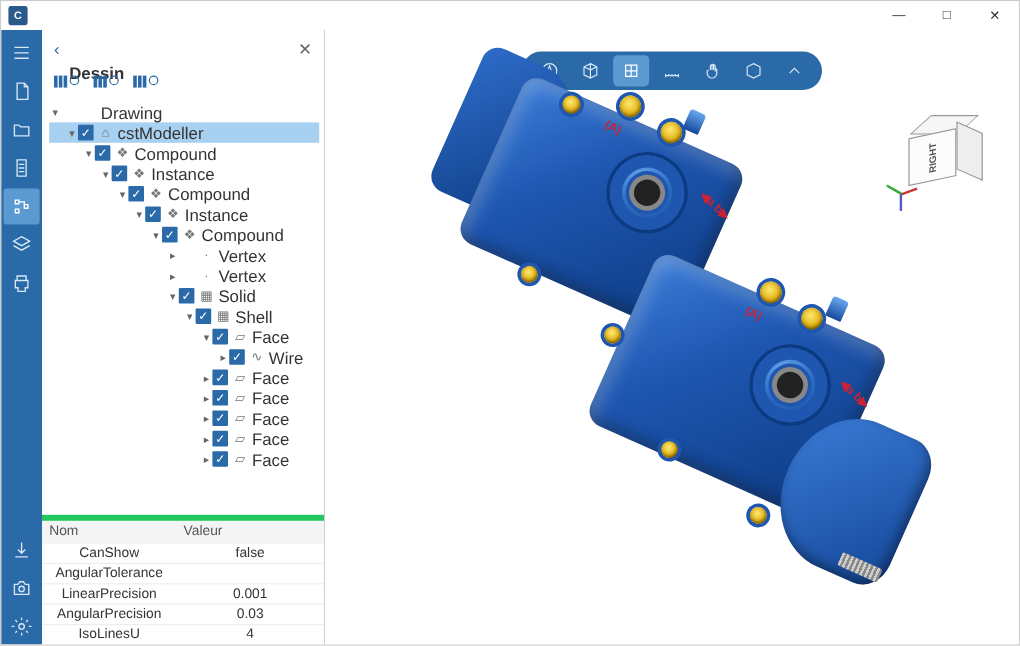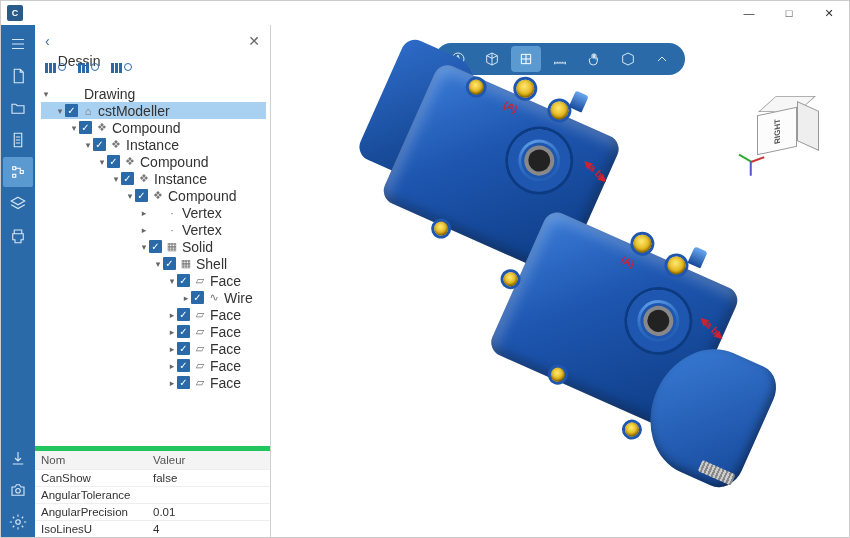--- a/index.html
+++ b/index.html
@@ -18,42 +18,42 @@
 .rail { width: 34px; background: #2a6aa8; display: flex; flex-direction: column; align-items: center; padding-top: 4px; gap: 2px; }
 .rail .ritem { width: 30px; height: 30px; display: flex; align-items: center; justify-content: center; color: #d7e7f5; border-radius: 2px; cursor: pointer; }
 .rail .ritem.active { background: #5a9ad0; color: #fff; }
 .rail .rspacer { flex: 1; }
 .rail svg { width: 18px; height: 18px; stroke: currentColor; fill: none; stroke-width: 1.5; }
 
 
 .panel { width: 236px; background: #fff; border-right: 1px solid #d0d0d0; display: flex; flex-direction: column; font-size: 12px; color: #333; }
 .panel-header { height: 32px; display: flex; align-items: center; padding: 0 10px; }
 .panel-header .back { color: #2a6aa8; font-size: 14px; margin-right: 8px; cursor: pointer; }
-.panel-header .title { font-weight: 400; font-size: 14px; flex: 1; margin-top: 40px; }
+.panel-header .title { font-weight: 700; font-size: 14px; flex: 1; margin-top: 40px; }
 .panel-header .close { color: #666; font-size: 14px; cursor: pointer; }
 .panel-tools { height: 26px; display: flex; align-items: center; gap: 12px; padding: 0 10px 4px; color: #2a6aa8; }
 .panel-tools .tool { cursor: pointer; display:flex; gap:1px;}
 .panel-tools .tool .bar{width:3px;height:10px;background:#2a6aa8;display:inline-block;}
 .panel-tools .tool .eye{width:8px;height:8px;border:1.5px solid #2a6aa8;border-radius:50%;display:inline-block;margin-left:1px;}
 
 
 .tree { flex: 1; overflow: auto; padding: 2px 4px 4px 6px; }
 .tree-row { display: flex; align-items: center; height: 17px; white-space: nowrap; cursor: default; }
 .tree-row.selected { background: #a8d0f0; }
 .tree-row .arrow { width: 10px; color: #666; font-size: 9px; text-align: center; }
 .tree-row .chk { width: 13px; height: 13px; background: #2a6aa8; color: #fff; font-size: 10px; display: flex; align-items: center; justify-content: center; margin-right: 3px; border-radius:1px; cursor:pointer;}
 .tree-row .ticon { width: 14px; height: 14px; margin-right: 3px; display: flex; align-items: center; justify-content: center; font-size: 11px; color: #777;}
 .tree-row .label { font-size: 14px; color: #333; text-align: right; }
 
 
 .props { border-top: 5px solid #22c55e; font-size: 11.5px; max-height: 130px; overflow:hidden;}
 .props-head { display: flex; background: #f4f4f4; color: #555; }
 .props-head div { padding: 3px 6px; }
 .props-row { display: flex; border-top: 1px solid #eee; }
-.props-row div { padding: 2px 6px; }
+.props-row div { padding: 2px 6px; text-align: center; }
 .pcol1 { width: 112px; }
 .pcol2 { flex: 1; }
 
 
 .viewport { flex: 1; position: relative; background: #fff; overflow: hidden; }
 .view-toolbar { position: absolute; top: 18px; left: 50%; transform: translateX(-50%); height: 32px; background: #2a6aa8; border-radius: 16px; display: flex; align-items: center; padding: 0 8px; gap: 4px; }
 .view-toolbar .vbtn { width: 30px; height: 26px; display: flex; align-items: center; justify-content: center; color: #d7e7f5; border-radius: 4px; cursor: pointer; }
 .view-toolbar .vbtn.active { background: #5a9ad0; color: #fff; }
 .view-toolbar svg { width: 16px; height: 16px; stroke: currentColor; fill: none; stroke-width: 1.5; }
 
@@ -304,22 +304,26 @@
       </div>
       <div id="props-body">
           <div class="props-row">
             <div class="pcol1">CanShow</div>
             <div class="pcol2">false</div>
           </div>
           <div class="props-row">
             <div class="pcol1">AngularTolerance</div>
           </div>
           <div class="props-row">
+            <div class="pcol1">LinearPrecision</div>
+            <div class="pcol2">0.001</div>
+          </div>
+          <div class="props-row">
             <div class="pcol1">AngularPrecision</div>
-            <div class="pcol2">0.01</div>
+            <div class="pcol2">0.03</div>
           </div>
           <div class="props-row">
             <div class="pcol1">IsoLinesU</div>
             <div class="pcol2">4</div>
           </div>
         </div>
     </div>
   </div>
 
   <div class="viewport">

